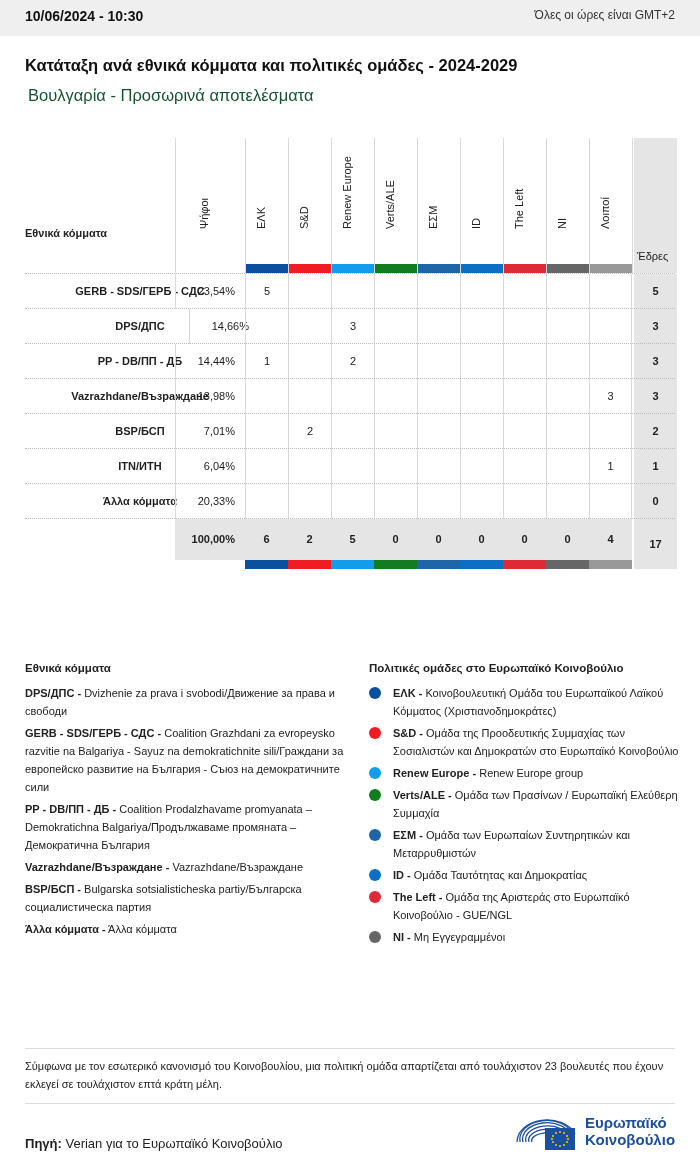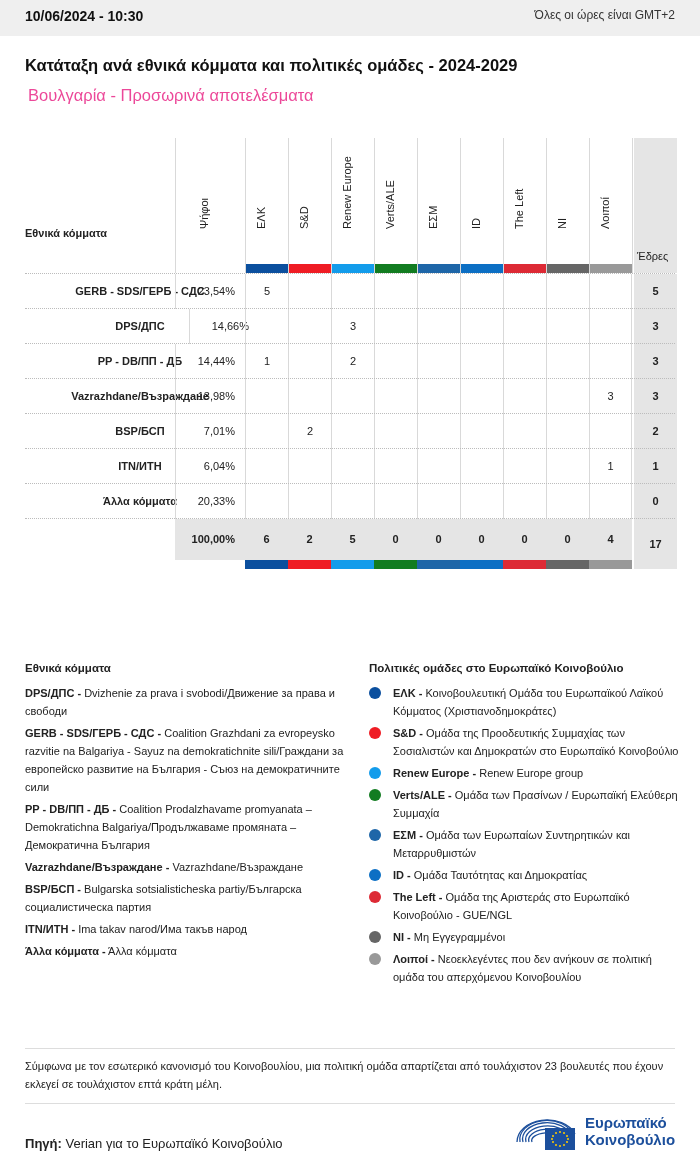--- a/index.html
+++ b/index.html
@@ -4,21 +4,21 @@
 <style>
   * { box-sizing: border-box; margin: 0; padding: 0; }
   html, body { width: 700px; height: 1169px; background: #ffffff; }
   body { font-family: "Liberation Sans", "DejaVu Sans", sans-serif; color: #222; position: relative; overflow: hidden; }
 
   .topbar { position: absolute; left: 0; top: 0; width: 700px; height: 36px; background: #efefef; }
   .topbar .date { position: absolute; left: 25px; top: 8px; font-size: 14px; font-weight: bold; color: #111; }
   .topbar .tz { position: absolute; right: 25px; top: 8px; font-size: 12px; color: #333; }
 
   .title { position: absolute; left: 25px; top: 56px; font-size: 16.5px; font-weight: bold; color: #111; }
-  .subtitle { position: absolute; left: 28px; top: 86px; font-size: 16.5px; color: #ec4899; }
+  .subtitle { position: absolute; left: 28px; top: 86px; font-size: 16.5px; color: #14532d; }
 
   
   .tbl { position: absolute; left: 25px; top: 138px; width: 650px; }
   .hdr-row { position: relative; height: 135px; }
   .col { position: absolute; top: 0; height: 100%; }
   .rot { position: absolute; left: 50%; bottom: 38px; transform-origin: left center; transform: rotate(-90deg) translateY(-50%); white-space: nowrap; font-size: 11px; color: #222; }
   .colorbar { position: absolute; left: 0; right: 0; bottom: 0; height: 9px; }
   .vline { position: absolute; top: 0; bottom: 0; width: 1px; background: #d9d9d9; }
 
   .party-hdr { position: absolute; left: 0; top: 86px; font-size: 11px; font-weight: bold; line-height: 19px; color: #222; }
@@ -243,37 +243,35 @@
 </div>
 
 <div class="leg-left">
   <div class="leg-title">Εθνικά κόμματα</div>
   <div id="legL">
       <div class="leg-item"><b>DPS/ДПС -</b><span> Dvizhenie za prava i svobodi/Движение за права и свободи</span></div>
       <div class="leg-item"><b>GERB - SDS/ГЕРБ - СДС -</b><span> Coalition Grazhdani za evropeysko razvitie na Balgariya - Sayuz na demokratichnite sili/Граждани за европейско развитие на България - Съюз на демократичните сили</span></div>
       <div class="leg-item"><b>PP - DB/ПП - ДБ -</b><span> Coalition Prodalzhavame promyanata – Demokratichna Balgariya/Продължаваме промяната – Демократична България</span></div>
       <div class="leg-item"><b>Vazrazhdane/Възраждане -</b><span> Vazrazhdane/Възраждане</span></div>
       <div class="leg-item"><b>BSP/БСП -</b><span> Bulgarska sotsialisticheska partiy/Българска социалистическа партия</span></div>
-      <div class="leg-item"><b>ITN/ИТН -</b><span> Ima takav narod/Има такъв народ</span></div>
       <div class="leg-item"><b>Άλλα κόμματα -</b><span> Άλλα κόμματα</span></div>
     </div>
 </div>
 
 <div class="leg-right">
   <div class="leg-title">Πολιτικές ομάδες στο Ευρωπαϊκό Κοινοβούλιο</div>
   <div id="legR">
       <div class="leg-ritem"><span class="dot" style="background: rgb(11, 79, 158);"></span><b>ΕΛΚ -</b><span> Κοινοβουλευτική Ομάδα του Ευρωπαϊκού Λαϊκού Κόμματος (Χριστιανοδημοκράτες)</span></div>
       <div class="leg-ritem"><span class="dot" style="background: rgb(239, 28, 36);"></span><b>S&amp;D -</b><span> Ομάδα της Προοδευτικής Συμμαχίας των Σοσιαλιστών και Δημοκρατών στο Ευρωπαϊκό Κοινοβούλιο</span></div>
       <div class="leg-ritem"><span class="dot" style="background: rgb(19, 156, 235);"></span><b>Renew Europe -</b><span> Renew Europe group</span></div>
       <div class="leg-ritem"><span class="dot" style="background: rgb(18, 124, 33);"></span><b>Verts/ALE -</b><span> Ομάδα των Πρασίνων / Ευρωπαϊκή Ελεύθερη Συμμαχία</span></div>
       <div class="leg-ritem"><span class="dot" style="background: rgb(30, 102, 168);"></span><b>ΕΣΜ -</b><span> Ομάδα των Ευρωπαίων Συντηρητικών και Μεταρρυθμιστών</span></div>
       <div class="leg-ritem"><span class="dot" style="background: rgb(12, 111, 196);"></span><b>ID -</b><span> Ομάδα Ταυτότητας και Δημοκρατίας</span></div>
       <div class="leg-ritem"><span class="dot" style="background: rgb(221, 42, 53);"></span><b>The Left -</b><span> Ομάδα της Αριστεράς στο Ευρωπαϊκό Κοινοβούλιο - GUE/NGL</span></div>
       <div class="leg-ritem"><span class="dot" style="background: rgb(102, 102, 102);"></span><b>NI -</b><span> Μη Εγγεγραμμένοι</span></div>
-      <div class="leg-ritem"><span class="dot" style="background: rgb(153, 153, 153);"></span><b>Λοιποί -</b><span> Νεοεκλεγέντες που δεν ανήκουν σε πολιτική ομάδα του απερχόμενου Κοινοβουλίου</span></div>
     </div>
 </div>
 
 <div class="note">Σύμφωνα με τον εσωτερικό κανονισμό του Κοινοβουλίου, μια πολιτική ομάδα απαρτίζεται από τουλάχιστον 23 βουλευτές που έχουν εκλεγεί σε τουλάχιστον επτά κράτη μέλη.</div>
 
 <div class="source">
   <b>Πηγή:</b><span> Verian για το Ευρωπαϊκό Κοινοβούλιο</span>
 </div>
 
 <div class="logo">

